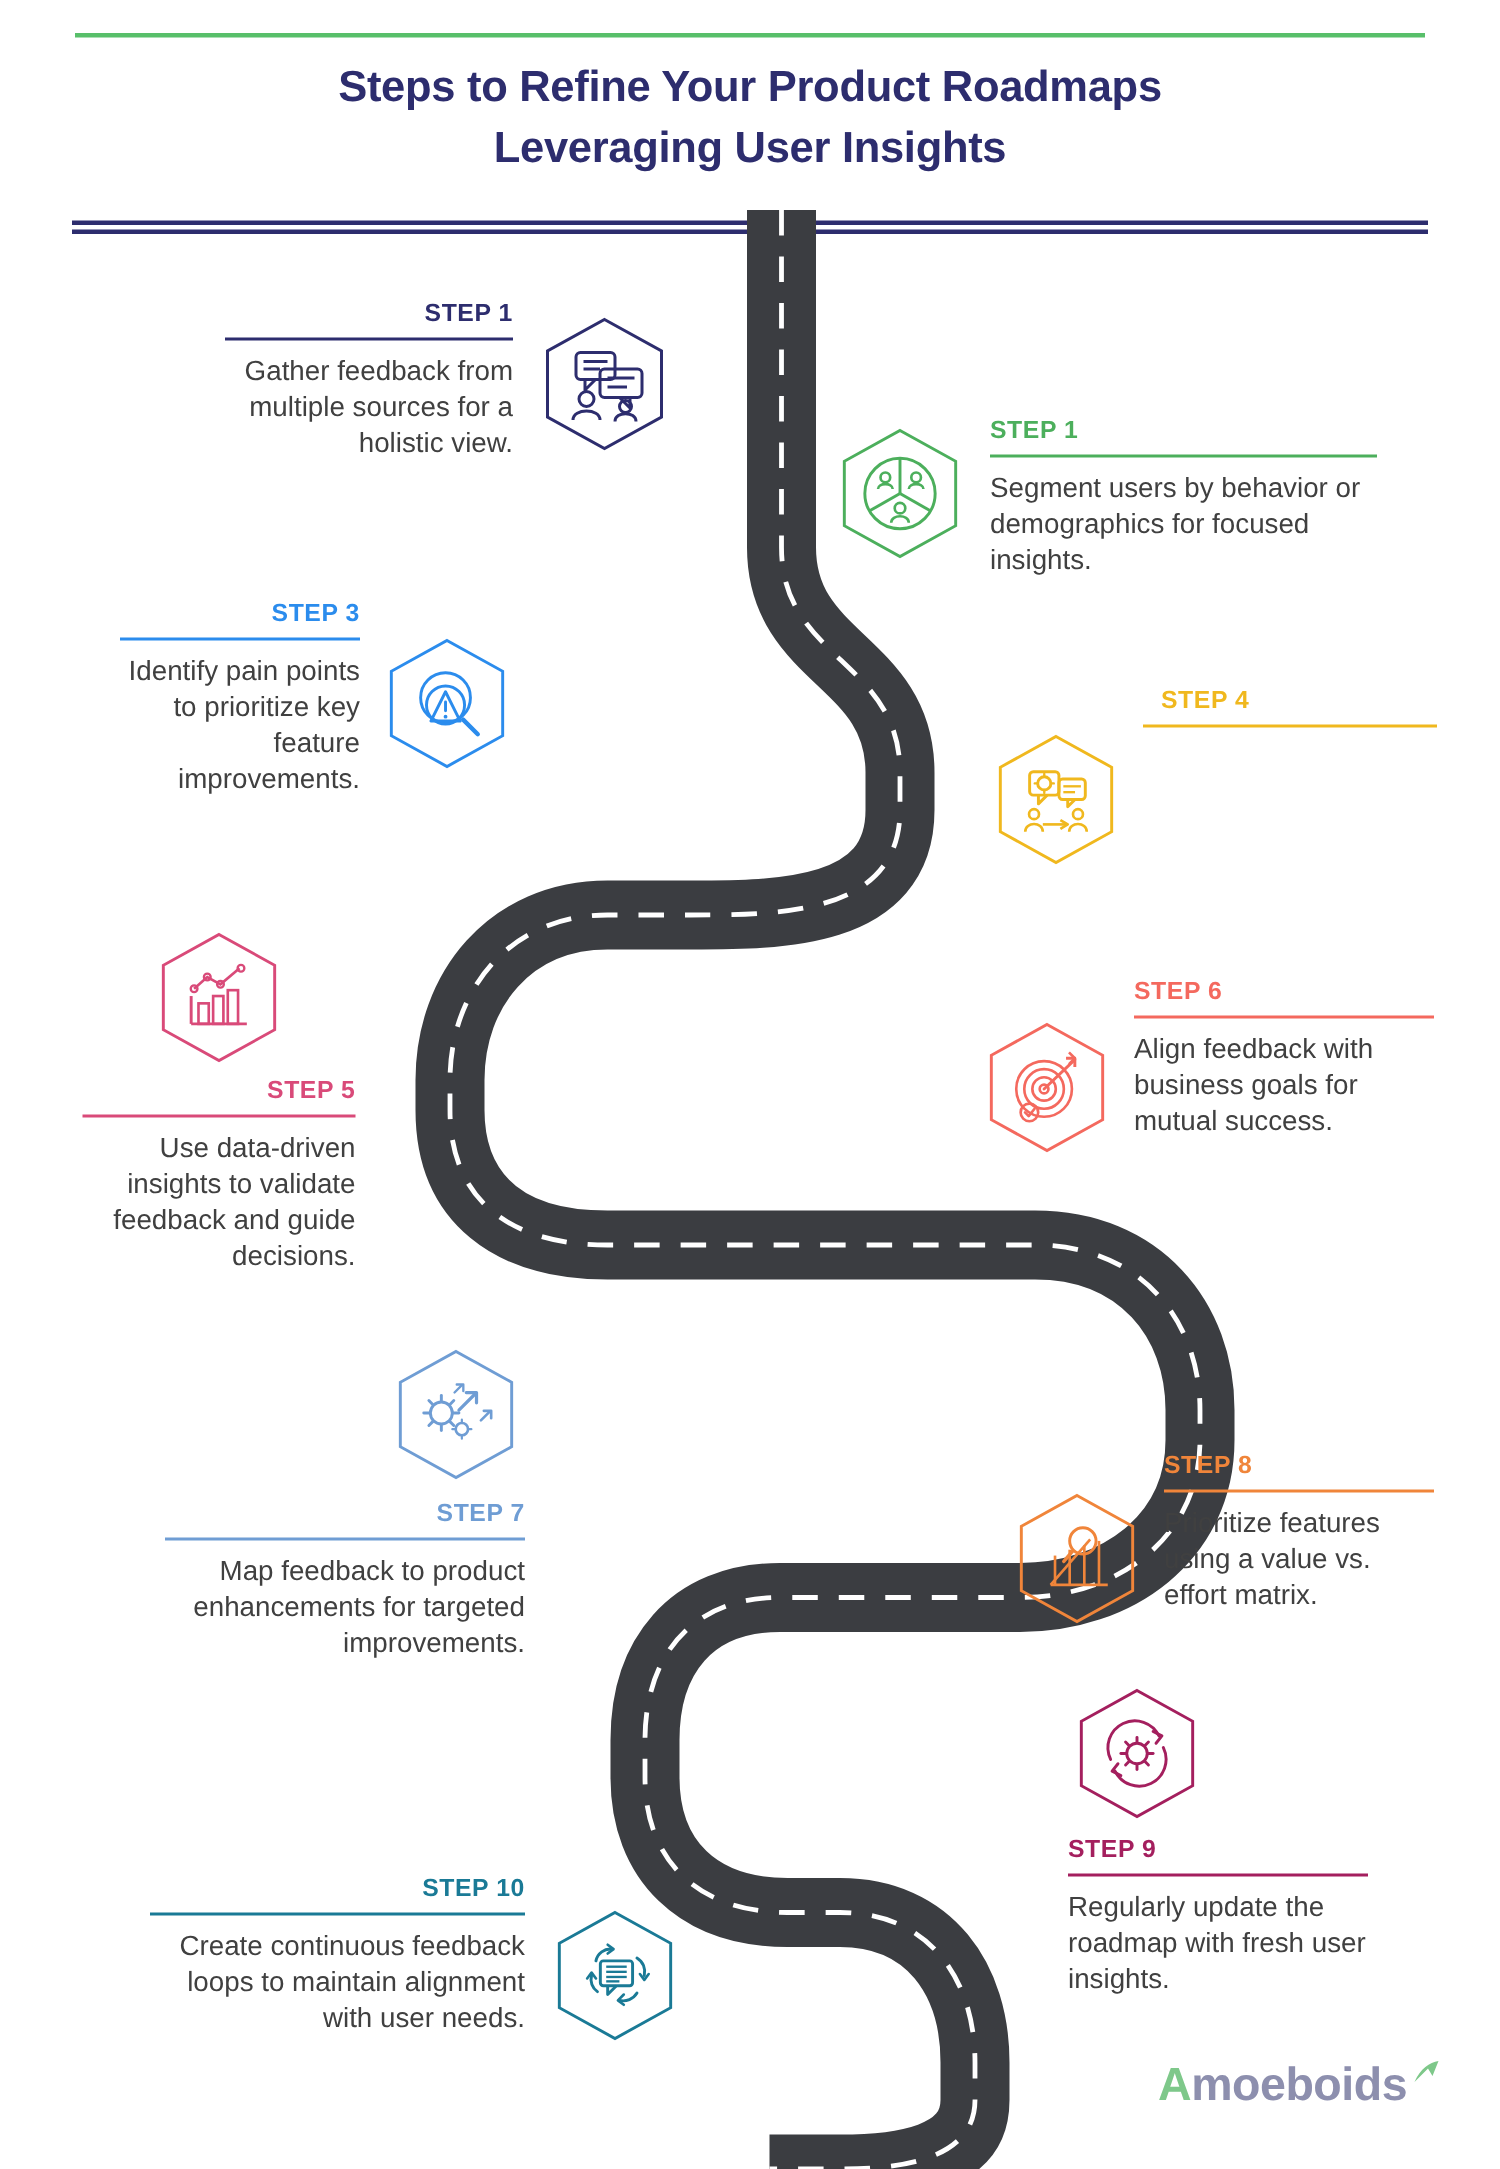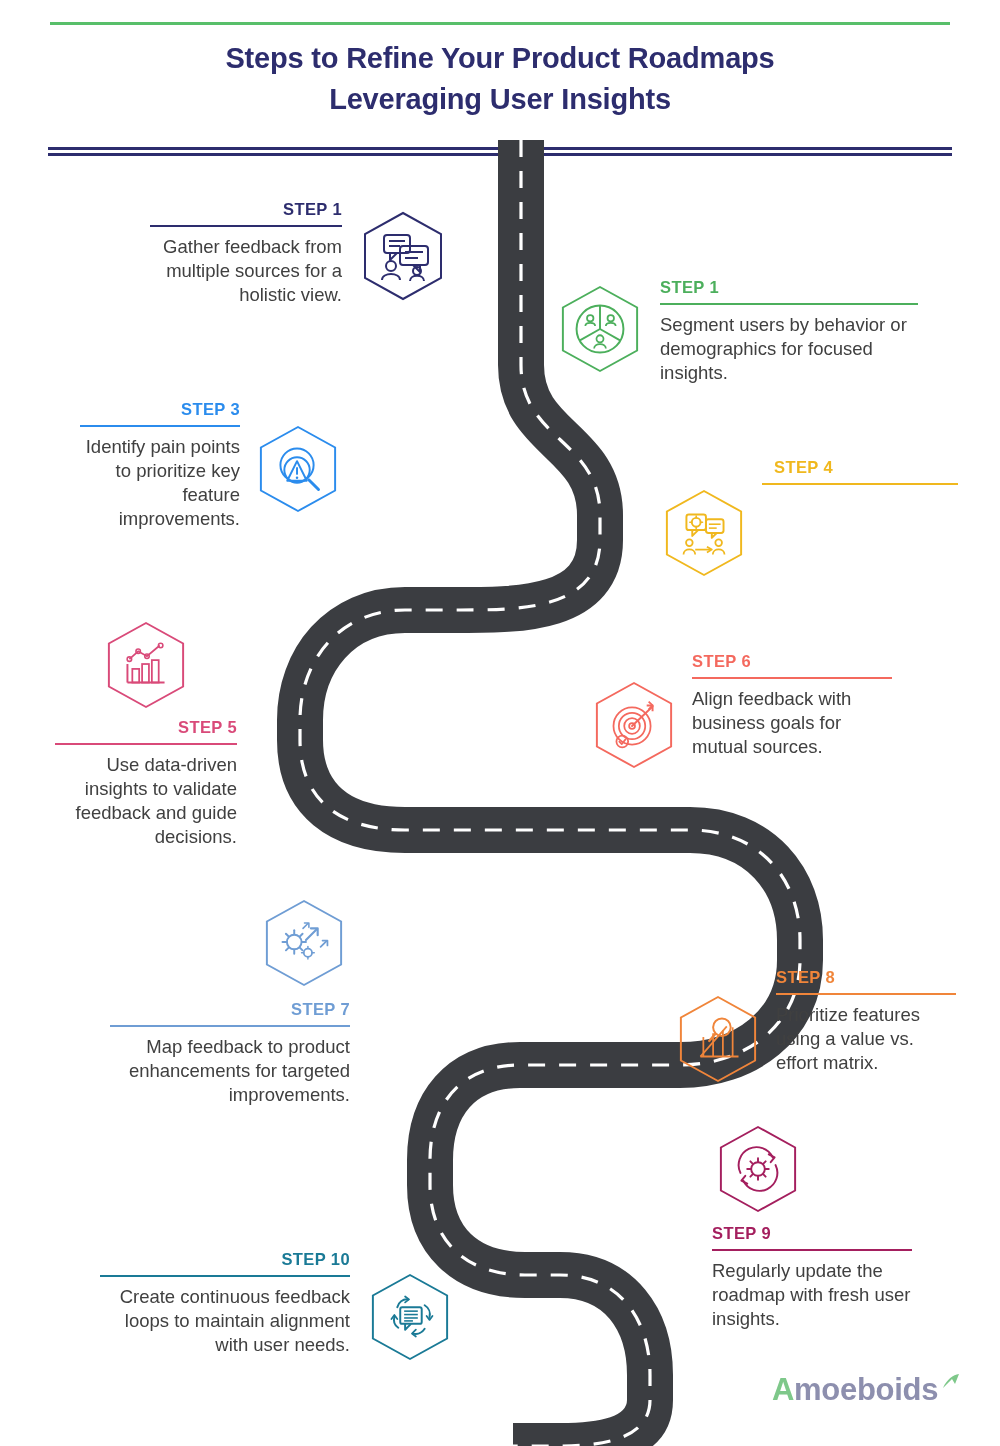--- a/index.html
+++ b/index.html
@@ -238,39 +238,39 @@
       <rect x="49" y="41" width="7" height="23" fill="none" stroke="#d94a79" stroke-width="1.8"></rect>
     </svg>
   </div>
   <div class="txt" style="width:182px;">
     <div class="label" style="color:#d94a79;">STEP 5</div>
     <div class="rule" style="background:#d94a79;"></div>
     <div class="desc">Use data-driven insights to validate feedback and guide decisions.</div>
   </div>
 </div>
 
-<div class="step left-align" style="left:592px; top:652px; width:300px;">
+<div class="step left-align" style="left:656px; top:652px; width:300px;">
   <div class="hexwrap" style="margin-right:16px; margin-top:28px;">
     <svg class="hex" width="84" height="90" viewBox="0 0 86 92">
       <polygon points="43,3 81,24 81,68 43,89 5,68 5,24" fill="none" stroke="#f4695e" stroke-width="2"></polygon>
       <circle cx="41" cy="47" r="19" fill="none" stroke="#f4695e" stroke-width="1.8"></circle>
       <circle cx="41" cy="47" r="13.5" fill="none" stroke="#f4695e" stroke-width="1.8"></circle>
       <circle cx="41" cy="47" r="8" fill="none" stroke="#f4695e" stroke-width="1.8"></circle>
       <circle cx="41" cy="47" r="3" fill="none" stroke="#f4695e" stroke-width="1.8"></circle>
       <line x1="41" y1="47" x2="62" y2="27" stroke="#f4695e" stroke-width="2" stroke-linecap="round"></line>
       <path d="M56,26 L62,26 L62,32" fill="none" stroke="#f4695e" stroke-width="2" stroke-linejoin="round"></path>
       <path d="M58,22 L62,26 L58,30" fill="none" stroke="#f4695e" stroke-width="1.8" stroke-linejoin="round"></path>
       <circle cx="31" cy="63" r="6" fill="none" stroke="#f4695e" stroke-width="1.8"></circle>
       <path d="M28,63 L30.5,65.5 L34.5,60.5" fill="none" stroke="#f4695e" stroke-width="1.8" stroke-linecap="round" stroke-linejoin="round"></path>
     </svg>
   </div>
   <div class="txt" style="width:202px;">
     <div class="label" style="color:#f4695e;">STEP 6</div>
     <div class="rule" style="background:#f4695e;"></div>
-    <div class="desc">Align feedback with business goals for mutual sources.</div>
+    <div class="desc">Align feedback with business goals for mutual success.</div>
   </div>
 </div>
 
 <div class="step stacked right-align" style="left:110px; top:898px; width:240px;">
   <div class="hexwrap" style="margin-right:4px; margin-bottom:12px;">
     <svg class="hex" width="84" height="90" viewBox="0 0 86 92">
       <polygon points="43,3 81,24 81,68 43,89 5,68 5,24" fill="none" stroke="#6f9dd4" stroke-width="2"></polygon>
       <circle cx="33" cy="45" r="7.5" fill="none" stroke="#6f9dd4" stroke-width="2"></circle>
       <g stroke="#6f9dd4" stroke-width="2" stroke-linecap="round">
         <line x1="33" y1="33" x2="33" y2="37"></line>

